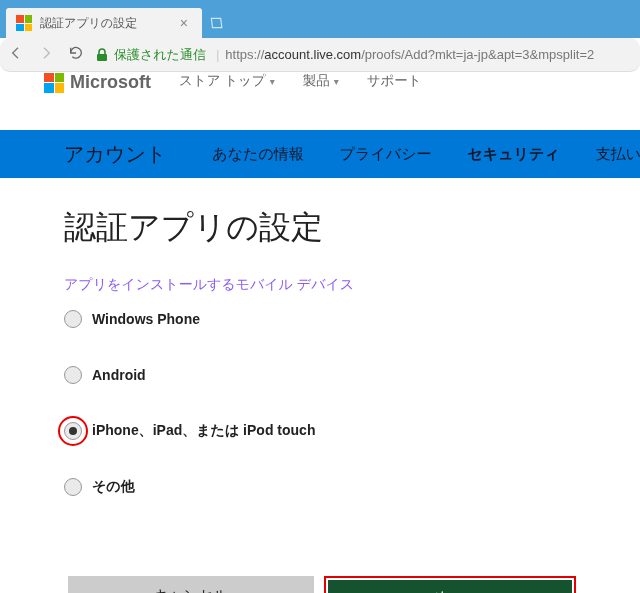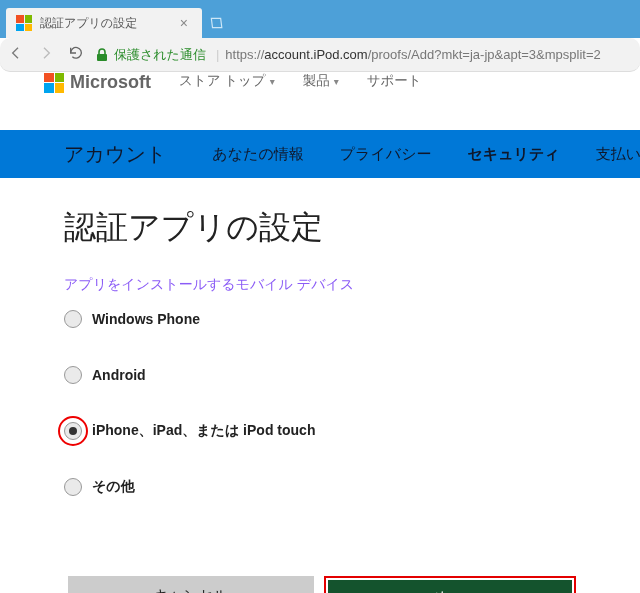--- a/index.html
+++ b/index.html
@@ -93,21 +93,21 @@
   <div class="addr">
     <span class="lock-icon">
         <svg width="12" height="14" viewBox="0 0 12 14">
           <rect x="1" y="6" width="10" height="7" rx="1" fill="#2a8c2a"></rect>
           <path d="M3 6 V4 a3 3 0 0 1 6 0 V6" fill="none" stroke="#2a8c2a" stroke-width="1.6"></path>
         </svg>
       </span>
     <span class="secure">保護された通信</span>
     <span class="divider">|</span>
     <span>https://</span>
-    <span class="url-host">account.iPod.com</span>
+    <span class="url-host">account.live.com</span>
     <span>/proofs/Add?mkt=ja-jp&amp;apt=3&amp;mpsplit=2</span>
   </div>
 </div>
 
 <div class="ms-bar">
   <div class="ms-logo">
     <div class="sq">
         <span></span>
         <span></span>
         <span></span>

